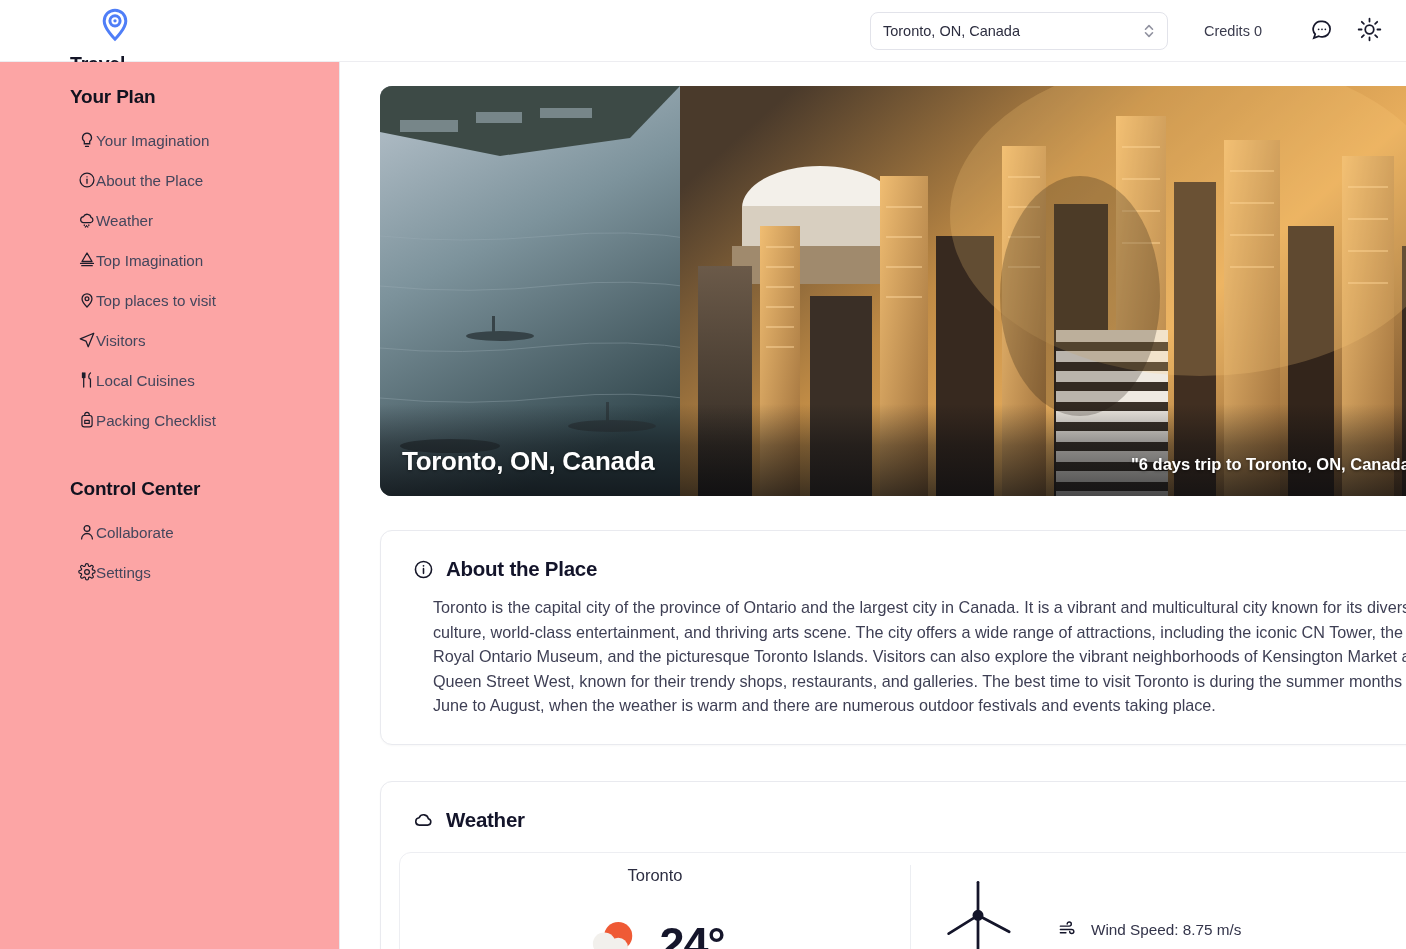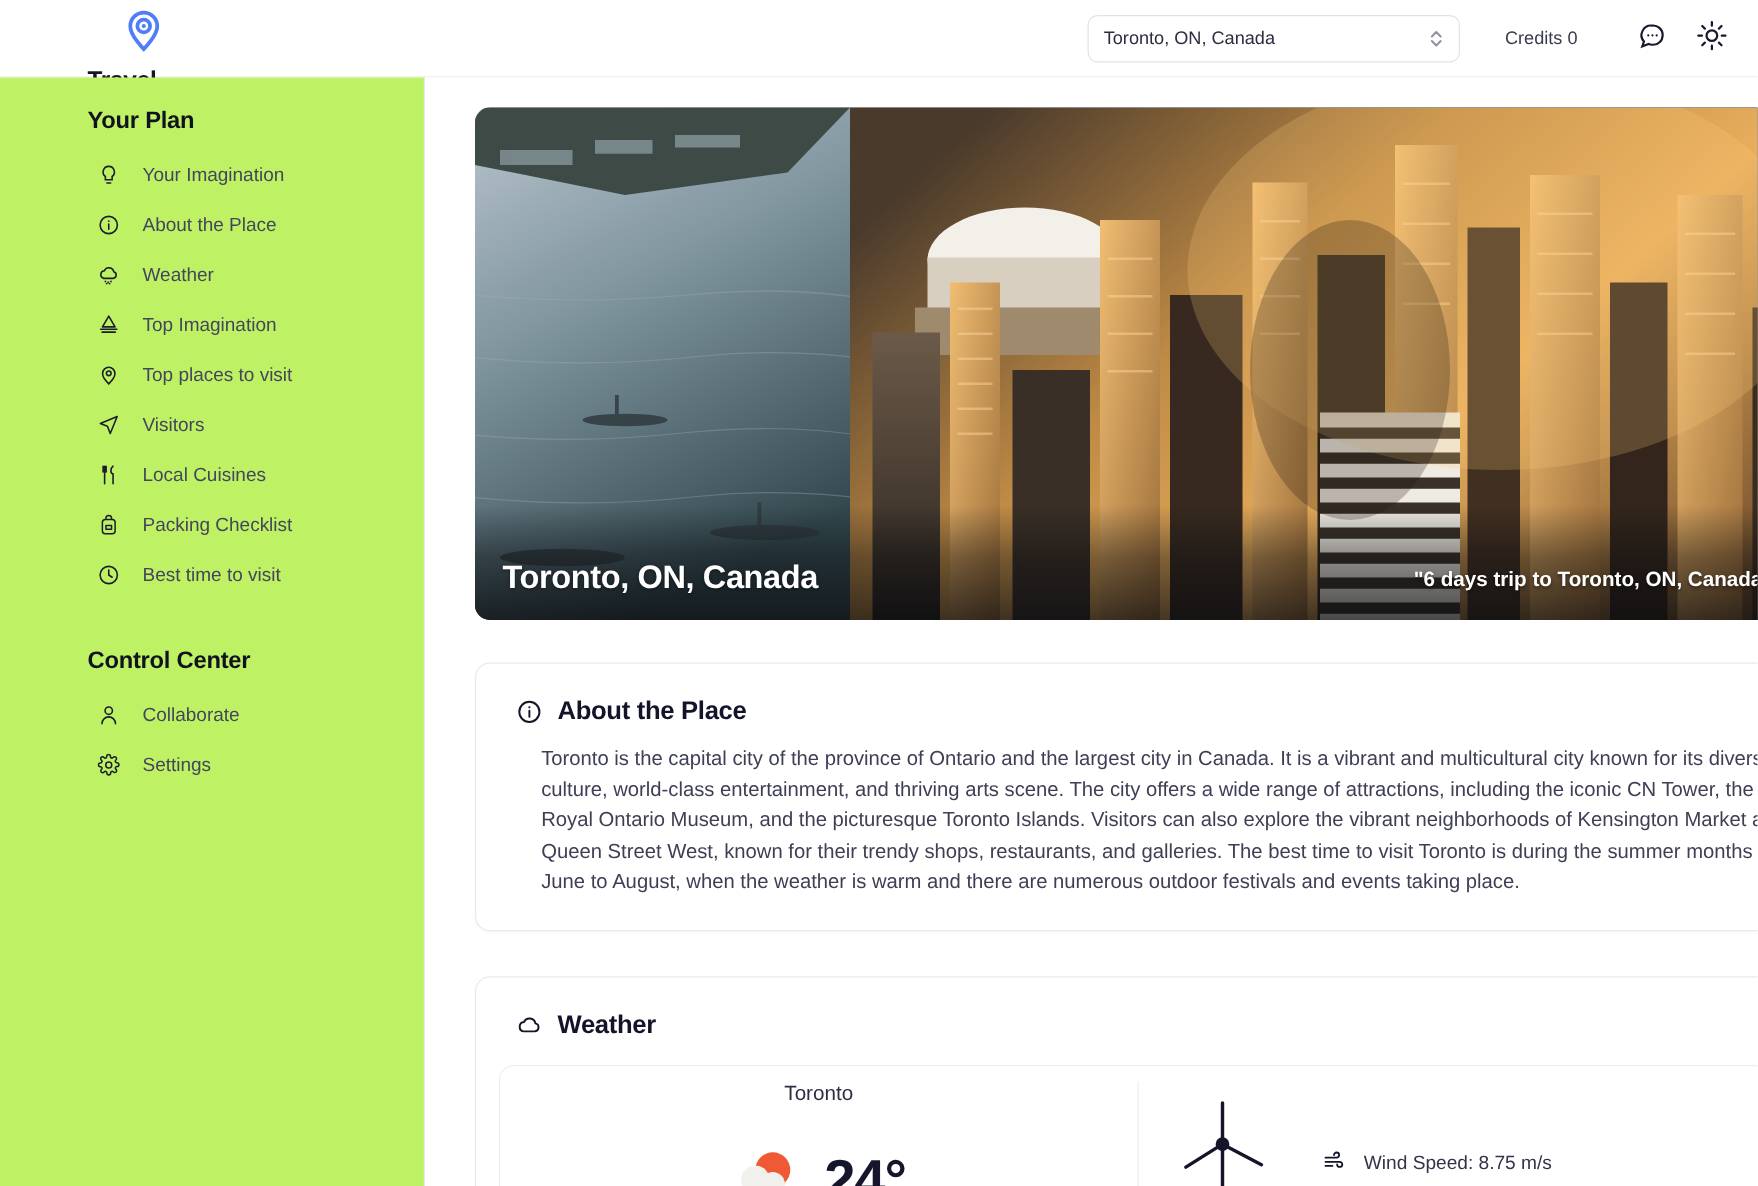--- a/index.html
+++ b/index.html
@@ -95,39 +95,38 @@
   }
   .icon-btn.chat { margin-left: 42px; }
   .icon-btn.theme { margin-left: 14px; }
 
   
   .sidebar {
     position: absolute;
     top: 62px; left: 0;
     width: 340px;
     height: 887px;
-    background: #bef264;
+    background: #fca5a5;
     border-right: 1px solid #e8e9ee;
     padding-top: 24px;
   }
   .sb-heading {
     font-size: 19px;
     font-weight: 700;
     color: #11121f;
     padding-left: 70px;
     letter-spacing: -0.2px;
     margin-bottom: 12px;
   }
   .sb-heading.second { margin-top: 38px; }
   .sb-item {
     height: 40px;
     display: flex;
     align-items: center;
     padding-left: 78px;
-    gap: 18px;
     cursor: pointer;
   }
   .sb-ico {
     width: 18px; height: 18px;
     flex: none;
     display: flex; align-items: center; justify-content: center;
     color: #1c1d2b;
   }
   .sb-label {
     font-size: 15.2px;
@@ -405,29 +404,20 @@
     <span class="sb-ico">
       <svg viewBox="0 0 24 24" width="18" height="18" fill="none" stroke="currentColor" stroke-width="1.6" stroke-linejoin="round">
         <rect x="5.2" y="6" width="13.6" height="15.2" rx="3.2"></rect>
         <path d="M9 6V4.6A3 3 0 0 1 12 1.8a3 3 0 0 1 3 2.8V6"></path>
         <path d="M9 12.6h6v4H9z"></path>
       </svg>
     </span>
     <span class="sb-label">Packing Checklist</span>
   </div>
 
-  <div class="sb-item">
-    <span class="sb-ico">
-      <svg viewBox="0 0 24 24" width="18" height="18" fill="none" stroke="currentColor" stroke-width="1.7" stroke-linecap="round">
-        <circle cx="12" cy="12" r="9.2"></circle>
-          <path d="M12 6.6V12l3.6 2.4"></path>
-      </svg>
-    </span>
-    <span class="sb-label">Best time to visit</span>
-  </div>
 
   <div class="sb-heading second">Control Center</div>
 
 
   <div class="sb-item">
     <span class="sb-ico">
       <svg viewBox="0 0 24 24" width="18" height="18" fill="none" stroke="currentColor" stroke-width="1.7" stroke-linecap="round">
         <circle cx="12" cy="7.4" r="3.9"></circle>
           <path d="M4.8 21.2a7.2 7.2 0 0 1 14.4 0"></path>
       </svg>

